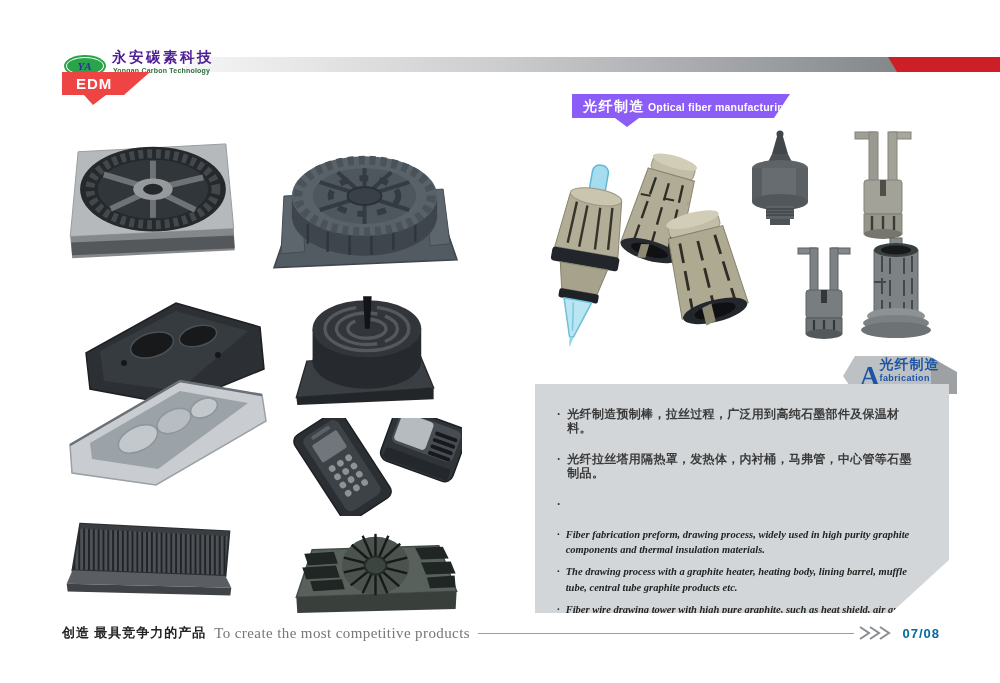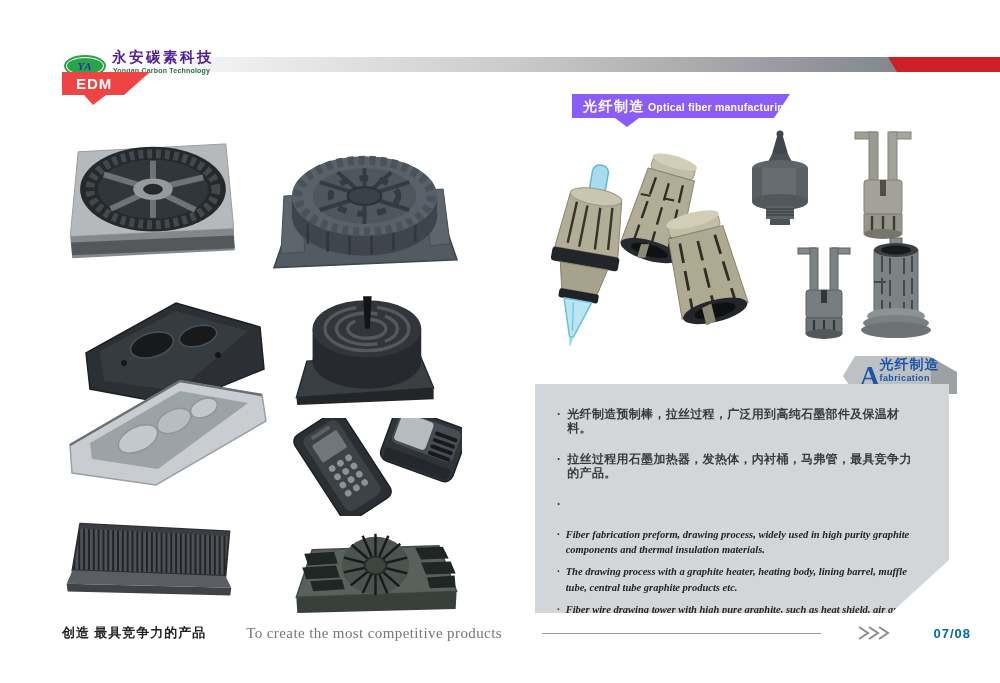--- a/index.html
+++ b/index.html
@@ -43,21 +43,21 @@
   .panel{position:absolute;left:535px;top:384px;width:414px;height:229px;background:#d3d6d8;
       clip-path:polygon(0 0,414px 0,414px 176px,356px 229px,0 229px);}
   .panel-inner{position:absolute;left:22px;top:23px;right:26px;}
   .bullet{display:flex;}
   .bullet .marker{margin-right:6px;flex:none;}
   .bullet-cn{font-size:12px;font-weight:bold;color:#3a3a3a;letter-spacing:.3px;margin-bottom:16px;line-height:1.2;}
   .bullet-en{font-family:"Liberation Serif",serif;font-style:italic;font-weight:bold;font-size:10.5px;
       color:#222;line-height:1.45;margin-bottom:7px;}
 
   
-  .footer{position:absolute;left:62px;right:29px;top:624px;display:flex;align-items:center;gap:32px;}
+  .footer{position:absolute;left:62px;right:60px;top:624px;display:flex;align-items:center;}
   .slogan-cn{font-size:13px;font-weight:bold;color:#222;font-family:"Liberation Serif",serif;letter-spacing:1px;flex:none;}
   .slogan-en{font-size:15px;color:#767676;font-family:"Liberation Serif",serif;margin-left:8px;letter-spacing:.4px;flex:none;}
   .footer-line{flex:1;height:1px;background:#9a9da0;margin:0 5px 0 8px;}
   .chevrons{flex:none;display:flex;align-items:center;}
   .page-num{font-size:13px;font-weight:bold;color:#0369a1;margin-left:9px;letter-spacing:1px;flex:none;}
 
   .photo{position:absolute;}
   .photo svg{display:block;width:100%;height:100%;}
 </style>
 </head>
@@ -380,21 +380,21 @@
   </div>
 
   <div class="panel">
     <div class="panel-inner">
       <div class="bullet bullet-cn">
         <span class="marker">·</span>
         <span>光纤制造预制棒，拉丝过程，广泛用到高纯石墨部件及保温材料。</span>
       </div>
       <div class="bullet bullet-cn">
         <span class="marker">·</span>
-        <span>拉丝过程用石墨加热器，发热体，内衬桶，马弗管，最具竞争力的产品。</span>
+        <span>光纤拉丝塔用隔热罩，发热体，内衬桶，马弗管，中心管等石墨制品。</span>
       </div>
       <div class="bullet bullet-cn">
         <span class="marker">·</span>
       </div>
       <div class="bullet bullet-en">
         <span class="marker">·</span>
         <span>Fiber fabrication preform, drawing process, widely used in high purity graphite components and thermal insulation materials.</span>
       </div>
       <div class="bullet bullet-en">
         <span class="marker">·</span>

